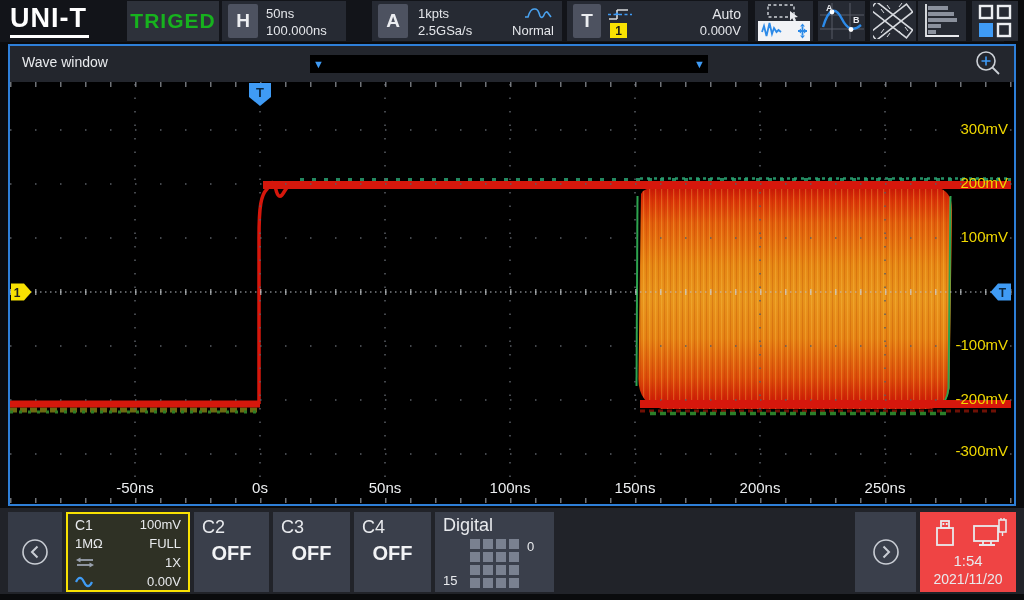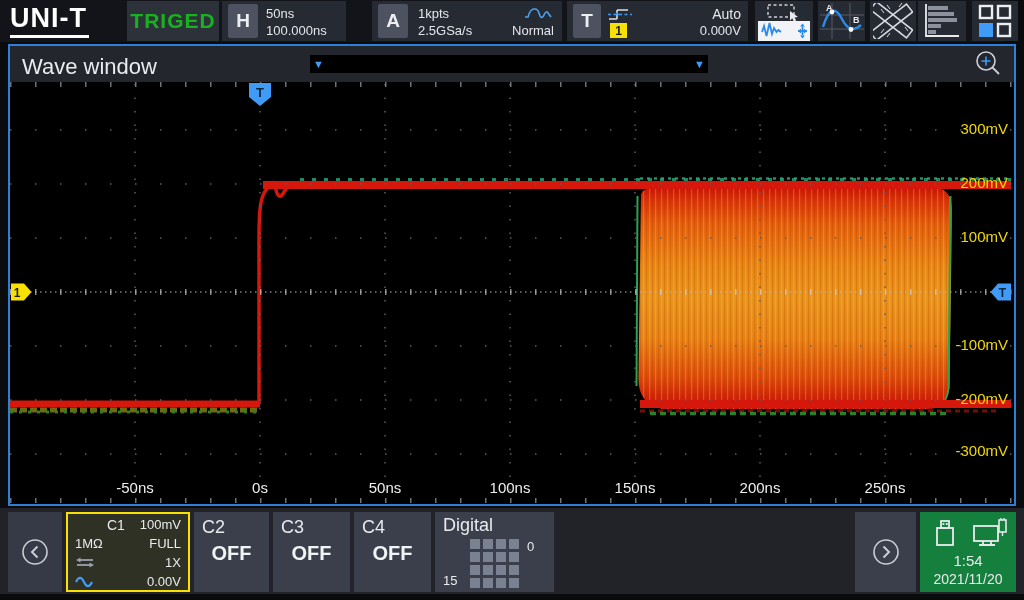--- a/index.html
+++ b/index.html
@@ -16,21 +16,21 @@
         border-bottom:3px solid #fff;padding:0 2px 1px 0;}
   .triged{position:absolute;left:127px;top:1px;width:92px;height:40px;background:#2d313a;display:flex;
           align-items:center;justify-content:center;font-size:21px;font-weight:bold;color:#17b21e;letter-spacing:1px;}
   .badge1{position:absolute;background:#f8e102;color:#1a1a1a;font-size:12px;font-weight:bold;
           width:17px;height:15px;display:flex;align-items:center;justify-content:center;}
   .icontile{position:absolute;top:1px;height:40px;background:#262a33;display:flex;align-items:center;justify-content:center;}
   
   .wavewin{position:absolute;left:8px;top:44px;width:1008px;height:462px;border:2px solid #2e7fd8;
            box-sizing:border-box;background:#000;}
   .wavetitle{position:absolute;left:0;top:0;width:100%;height:36px;background:#23262d;}
-  .wavetitle .t{position:absolute;left:12px;top:8px;font-size:22px;color:#e9ebee;text-align:right;}
+  .wavetitle .t{position:absolute;left:12px;top:8px;font-size:14px;color:#e9ebee;text-align:right;}
   .dropdown{position:absolute;left:300px;top:9px;width:398px;height:18px;background:#000;display:flex;
             align-items:center;justify-content:space-between;padding:0 3px;box-sizing:border-box;}
   .dd-arrow{color:#3f9bf5;font-size:11px;line-height:11px;}
   .vlabel{position:absolute;font-size:15px;color:#f0d800;text-align:right;width:70px;right:16px;}
   .tlabel{position:absolute;font-size:15px;color:#eceef0;text-align:center;width:84px;top:479px;}
   
   .botbar{position:absolute;left:0;top:508px;width:1024px;height:86px;background:#212329;}
   .panel{position:absolute;top:512px;height:80px;background:#3a3f4b;box-sizing:border-box;}
   .chx-name{position:absolute;left:8px;top:5px;font-size:18px;color:#e8eaed;}
   .chx-off{position:absolute;left:0;right:0;top:30px;text-align:center;font-size:20px;font-weight:bold;color:#f2f3f5;}
@@ -256,21 +256,21 @@
 
   <div class="navbtn" style="left:8px;width:54px;">
     <svg width="28" height="28" viewBox="0 0 28 28">
       <circle cx="14" cy="14" r="12" fill="none" stroke="#c9cdd4" stroke-width="1.6"></circle>
       <polyline points="16.5,8.5 11,14 16.5,19.5" fill="none" stroke="#c9cdd4" stroke-width="2"></polyline>
     </svg>
   </div>
 
   <div class="panel" style="left:66px;width:124px;background:#2f3125;border:2px solid #f8e102;padding-top:1px;">
     <div class="c1row">
-      <span style="font-size:14px;margin-left:32px;">C1</span>
+      <span style="font-size:14px;">C1</span>
       <span>100mV</span>
     </div>
     <div class="c1row">
       <span>1MΩ</span>
       <span>FULL</span>
     </div>
     <div class="c1row">
       <svg width="20" height="11" viewBox="0 0 20 11">
         <path d="M4 3 H18" stroke="#9aa1ae" stroke-width="1.8"></path>
           <path d="M5.5 0.5 L1 3 L5.5 5.5 z" fill="#9aa1ae"></path>
@@ -324,21 +324,21 @@
     <div class="abs" style="left:8px;top:61px;font-size:13px;">15</div>
   </div>
 
   <div class="navbtn" style="left:855px;width:61px;background:#3a3f4b;">
     <svg width="28" height="28" viewBox="0 0 28 28">
       <circle cx="14" cy="14" r="12" fill="none" stroke="#c9cdd4" stroke-width="1.6"></circle>
       <polyline points="11.5,8.5 17,14 11.5,19.5" fill="none" stroke="#c9cdd4" stroke-width="2"></polyline>
     </svg>
   </div>
 
-  <div class="panel" style="left:920px;width:96px;background:#15803d;">
+  <div class="panel" style="left:920px;width:96px;background:#ef4444;">
     <svg class="abs" style="left:12px;top:6px;" width="28" height="30" viewBox="0 0 28 30">
       <rect x="5" y="10" width="16" height="17" fill="none" stroke="#e8eaed" stroke-width="1.8"></rect>
       <rect x="9" y="3" width="8" height="7" fill="none" stroke="#e8eaed" stroke-width="1.8"></rect>
       <rect x="10.5" y="5" width="1.8" height="2" fill="#e8eaed"></rect>
         <rect x="13.8" y="5" width="1.8" height="2" fill="#e8eaed"></rect>
     </svg>
     <svg class="abs" style="left:52px;top:6px;" width="36" height="30" viewBox="0 0 36 30">
       <rect x="2" y="8" width="24" height="15" fill="none" stroke="#e8eaed" stroke-width="1.8"></rect>
       <path d="M11 23 L11 27 M19 23 L19 27 M7 27 H23" stroke="#e8eaed" stroke-width="1.8"></path>
       <rect x="27" y="2" width="7" height="12" fill="none" stroke="#e8eaed" stroke-width="1.6"></rect>

